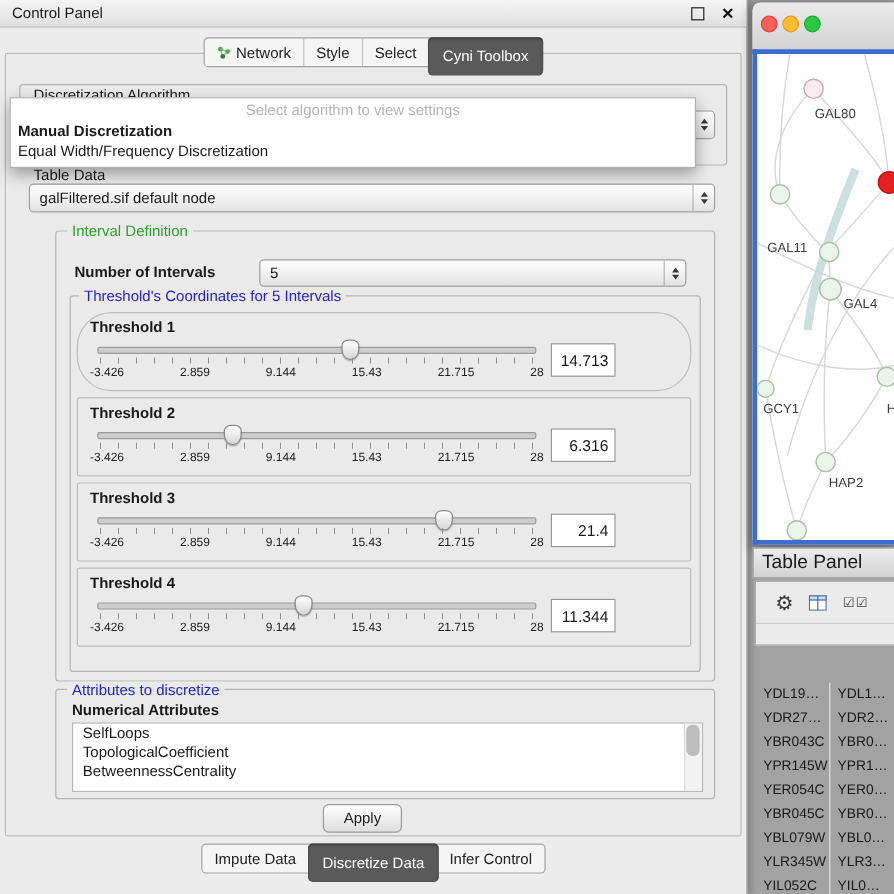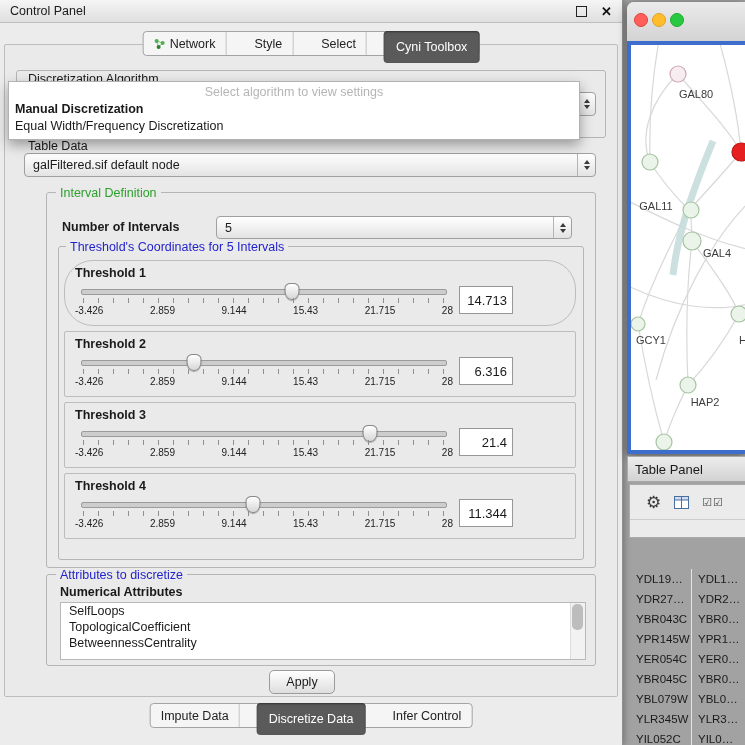--- a/index.html
+++ b/index.html
@@ -7,21 +7,21 @@
 
   
   .cp{position:absolute;left:0;top:0;width:622px;height:745px;background:#ececec;border-right:1px solid #8f8f8f;box-shadow:2px 0 6px rgba(0,0,0,.25);}
   .cp-titlebar{position:absolute;left:0;top:0;right:0;height:22px;background:linear-gradient(#f5f5f5,#dfdfdf);border-bottom:1px solid #bfbfbf;display:flex;align-items:center;padding:0 10px;}
   .cp-title{flex:1;font-size:12.5px;}
   .float-box{width:9px;height:9px;border:1.5px solid #222;margin-right:14px;}
   .close-x{font-size:13px;font-weight:bold;color:#111;}
   .content{position:absolute;left:4px;right:4px;top:44px;bottom:48px;border:1px solid #bdbdbd;border-radius:2px;background:#eaeaea;}
 
   
-  .seg{position:absolute;left:50%;transform:translateX(-50%);display:flex;background:#f5f5f5;border:1px solid #a3a3a3;border-radius:4px;height:23px;z-index:5;align-items:stretch;gap:18px;}
+  .seg{position:absolute;left:50%;transform:translateX(-50%);display:flex;background:#f5f5f5;border:1px solid #a3a3a3;border-radius:4px;height:23px;z-index:5;align-items:stretch;}
   .seg-item{display:flex;align-items:center;gap:4px;padding:0 10px;font-size:12.5px;color:#222;border-right:1px solid #c4c4c4;white-space:nowrap;}
   .seg-item:last-child{border-right:none;}
   .seg-item.active{background:#5a5a5a;color:#fff;border-radius:4px;margin:-1px;padding:16px 12px;border-right:none;box-shadow:inset 0 1px 2px rgba(0,0,0,.45);}
   .top-tabs{top:31px;}
   .bottom-tabs{top:703px;}
 
   
   .group{position:absolute;border:1px solid #b5b5b5;border-radius:3px;}
   .group-title{position:absolute;background:#eaeaea;padding:0 4px;font-size:12.5px;z-index:2;white-space:nowrap;}
   .t-green{color:#2ca02c;}
@@ -65,21 +65,21 @@
   
   .right-col{position:absolute;left:627px;top:0;width:118px;height:538px;}
   .net-win{position:absolute;left:0;top:2px;width:118px;height:452px;background:#d6d6d6;border-top-left-radius:7px;box-shadow:0 2px 10px rgba(0,0,0,.45);}
   .net-titlebar{height:39px;background:linear-gradient(#ebebeb,#cccccc);border-top-left-radius:7px;border-bottom:1px solid #a8a8a8;display:flex;align-items:flex-start;padding:11px 0 0 7px;gap:4px;}
   .light{width:12px;height:12px;border-radius:50%;}
   .l-red{background:#ff5f58;border:1px solid #e0443e;}
   .l-yellow{background:#ffbd2e;border:1px solid #dea123;}
   .l-green{background:#28c840;border:1px solid #1dad2b;}
   .net-frame{position:absolute;left:0;top:39px;right:0;bottom:0;border:4px solid #3d6ecd;border-right:none;background:#fff;overflow:hidden;}
 
-  .tp-titlebar{position:absolute;left:0;top:456px;width:118px;height:26px;background:linear-gradient(#ededed,#d2d2d2);border:1px solid #a9a9a9;border-right:none;display:flex;align-items:center;padding-left:7px;font-size:13px;box-sizing:border-box;}
+  .tp-titlebar{position:absolute;left:0;top:456px;width:118px;height:26px;background:linear-gradient(#ededed,#d2d2d2);border:1px solid #a9a9a9;border-right:none;display:flex;align-items:center;padding-left:7px;font-size:16px;box-sizing:border-box;}
   .tp-body{position:absolute;left:2px;top:484px;width:116px;bottom:0;background:#ebebeb;border:1px solid #aaaaaa;border-right:none;box-sizing:border-box;}
   .tp-toolbar{height:34px;display:flex;align-items:center;gap:13px;padding-left:16px;border-bottom:1px solid #cccccc;}
   .gear{font-size:17px;color:#3a3a3a;line-height:1;}
   .checks{font-size:11px;color:#444;letter-spacing:1px;white-space:nowrap;}
   .tp-header{display:flex;margin-top:14px;}
   .th1{width:62px;background:#cde3f7;border:1px solid #a9c4dd;font-size:11.5px;padding:3px 0 3px 6px;box-sizing:border-box;white-space:nowrap;overflow:hidden;}
   .th2{flex:1;background:#e2e2e2;border:1px solid #bbbbbb;border-left:none;font-size:11.5px;padding:3px 0 3px 6px;white-space:nowrap;overflow:hidden;}
   .tp-rows{background:#fff;position:absolute;left:0;right:0;bottom:0;top:84px;}
   .tp-row{display:flex;height:20px;line-height:20px;font-size:11.5px;}
   .td1{width:62px;padding-left:6px;border-right:1px solid #e4e4e4;white-space:nowrap;overflow:hidden;box-sizing:border-box;}

